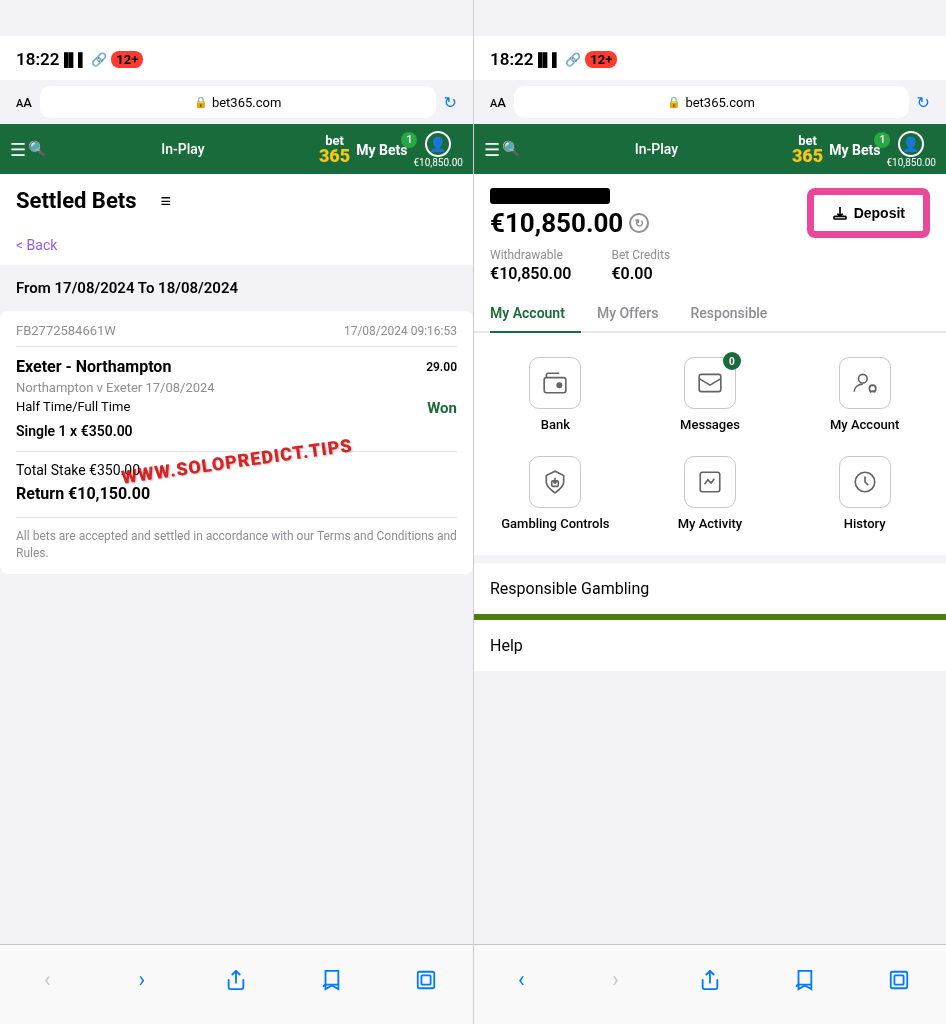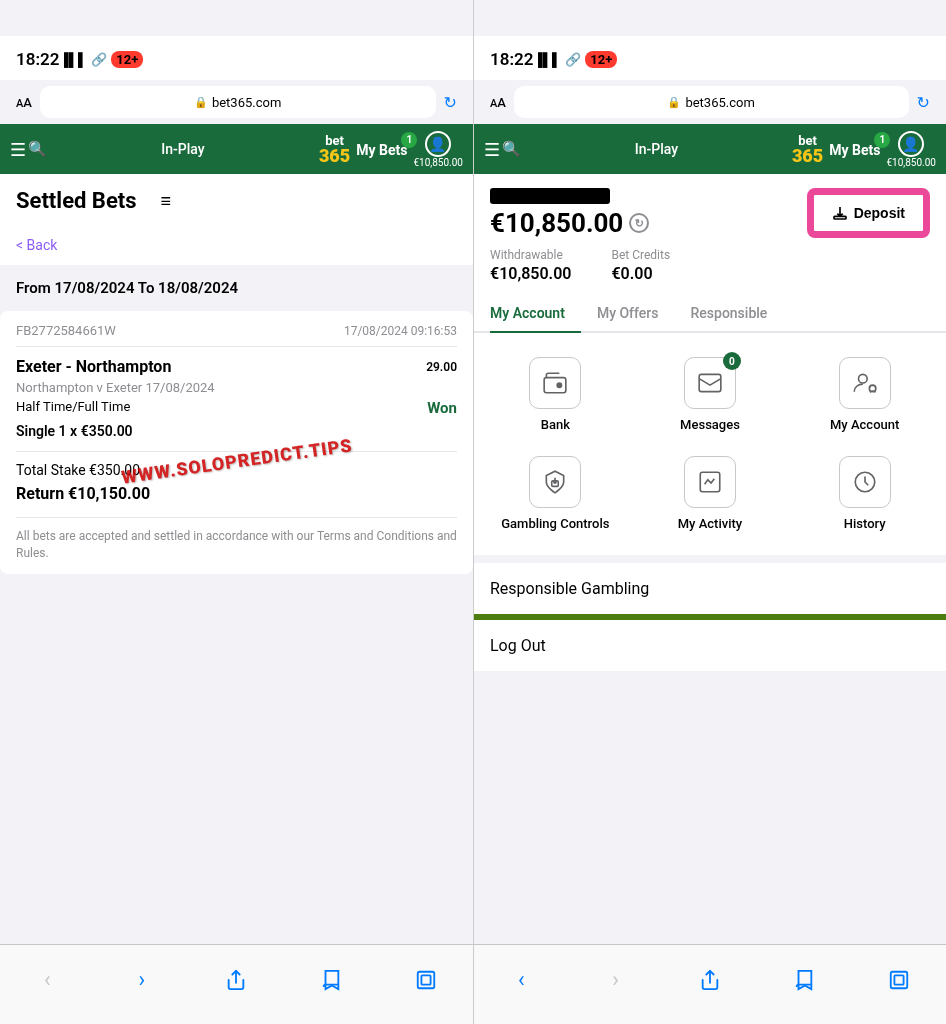--- a/index.html
+++ b/index.html
@@ -758,21 +758,21 @@
               <circle cx="12" cy="12" r="9"></circle>
               <path d="M12 7v5l3 3"></path>
             </svg>
           </div>
           <span class="menu-label">History</span>
         </div>
       </div>
 
       <div class="list-section">
         <div class="list-item">Responsible Gambling</div>
-        <div class="list-item">Log Out</div>
+        <div class="list-item">Help</div>
       </div>
     </div>
 
     <div class="bottom-nav">
       <div class="bottom-nav-btn">‹</div>
       <div class="bottom-nav-btn disabled">›</div>
       <div class="bottom-nav-btn">
         <svg width="22" height="22" viewBox="0 0 24 24" fill="none" stroke="#007aff" stroke-width="2" stroke-linecap="round" stroke-linejoin="round">
             <path d="M4 12v8a2 2 0 0 0 2 2h12a2 2 0 0 0 2-2v-8"></path>
             <polyline points="16 6 12 2 8 6"></polyline>

